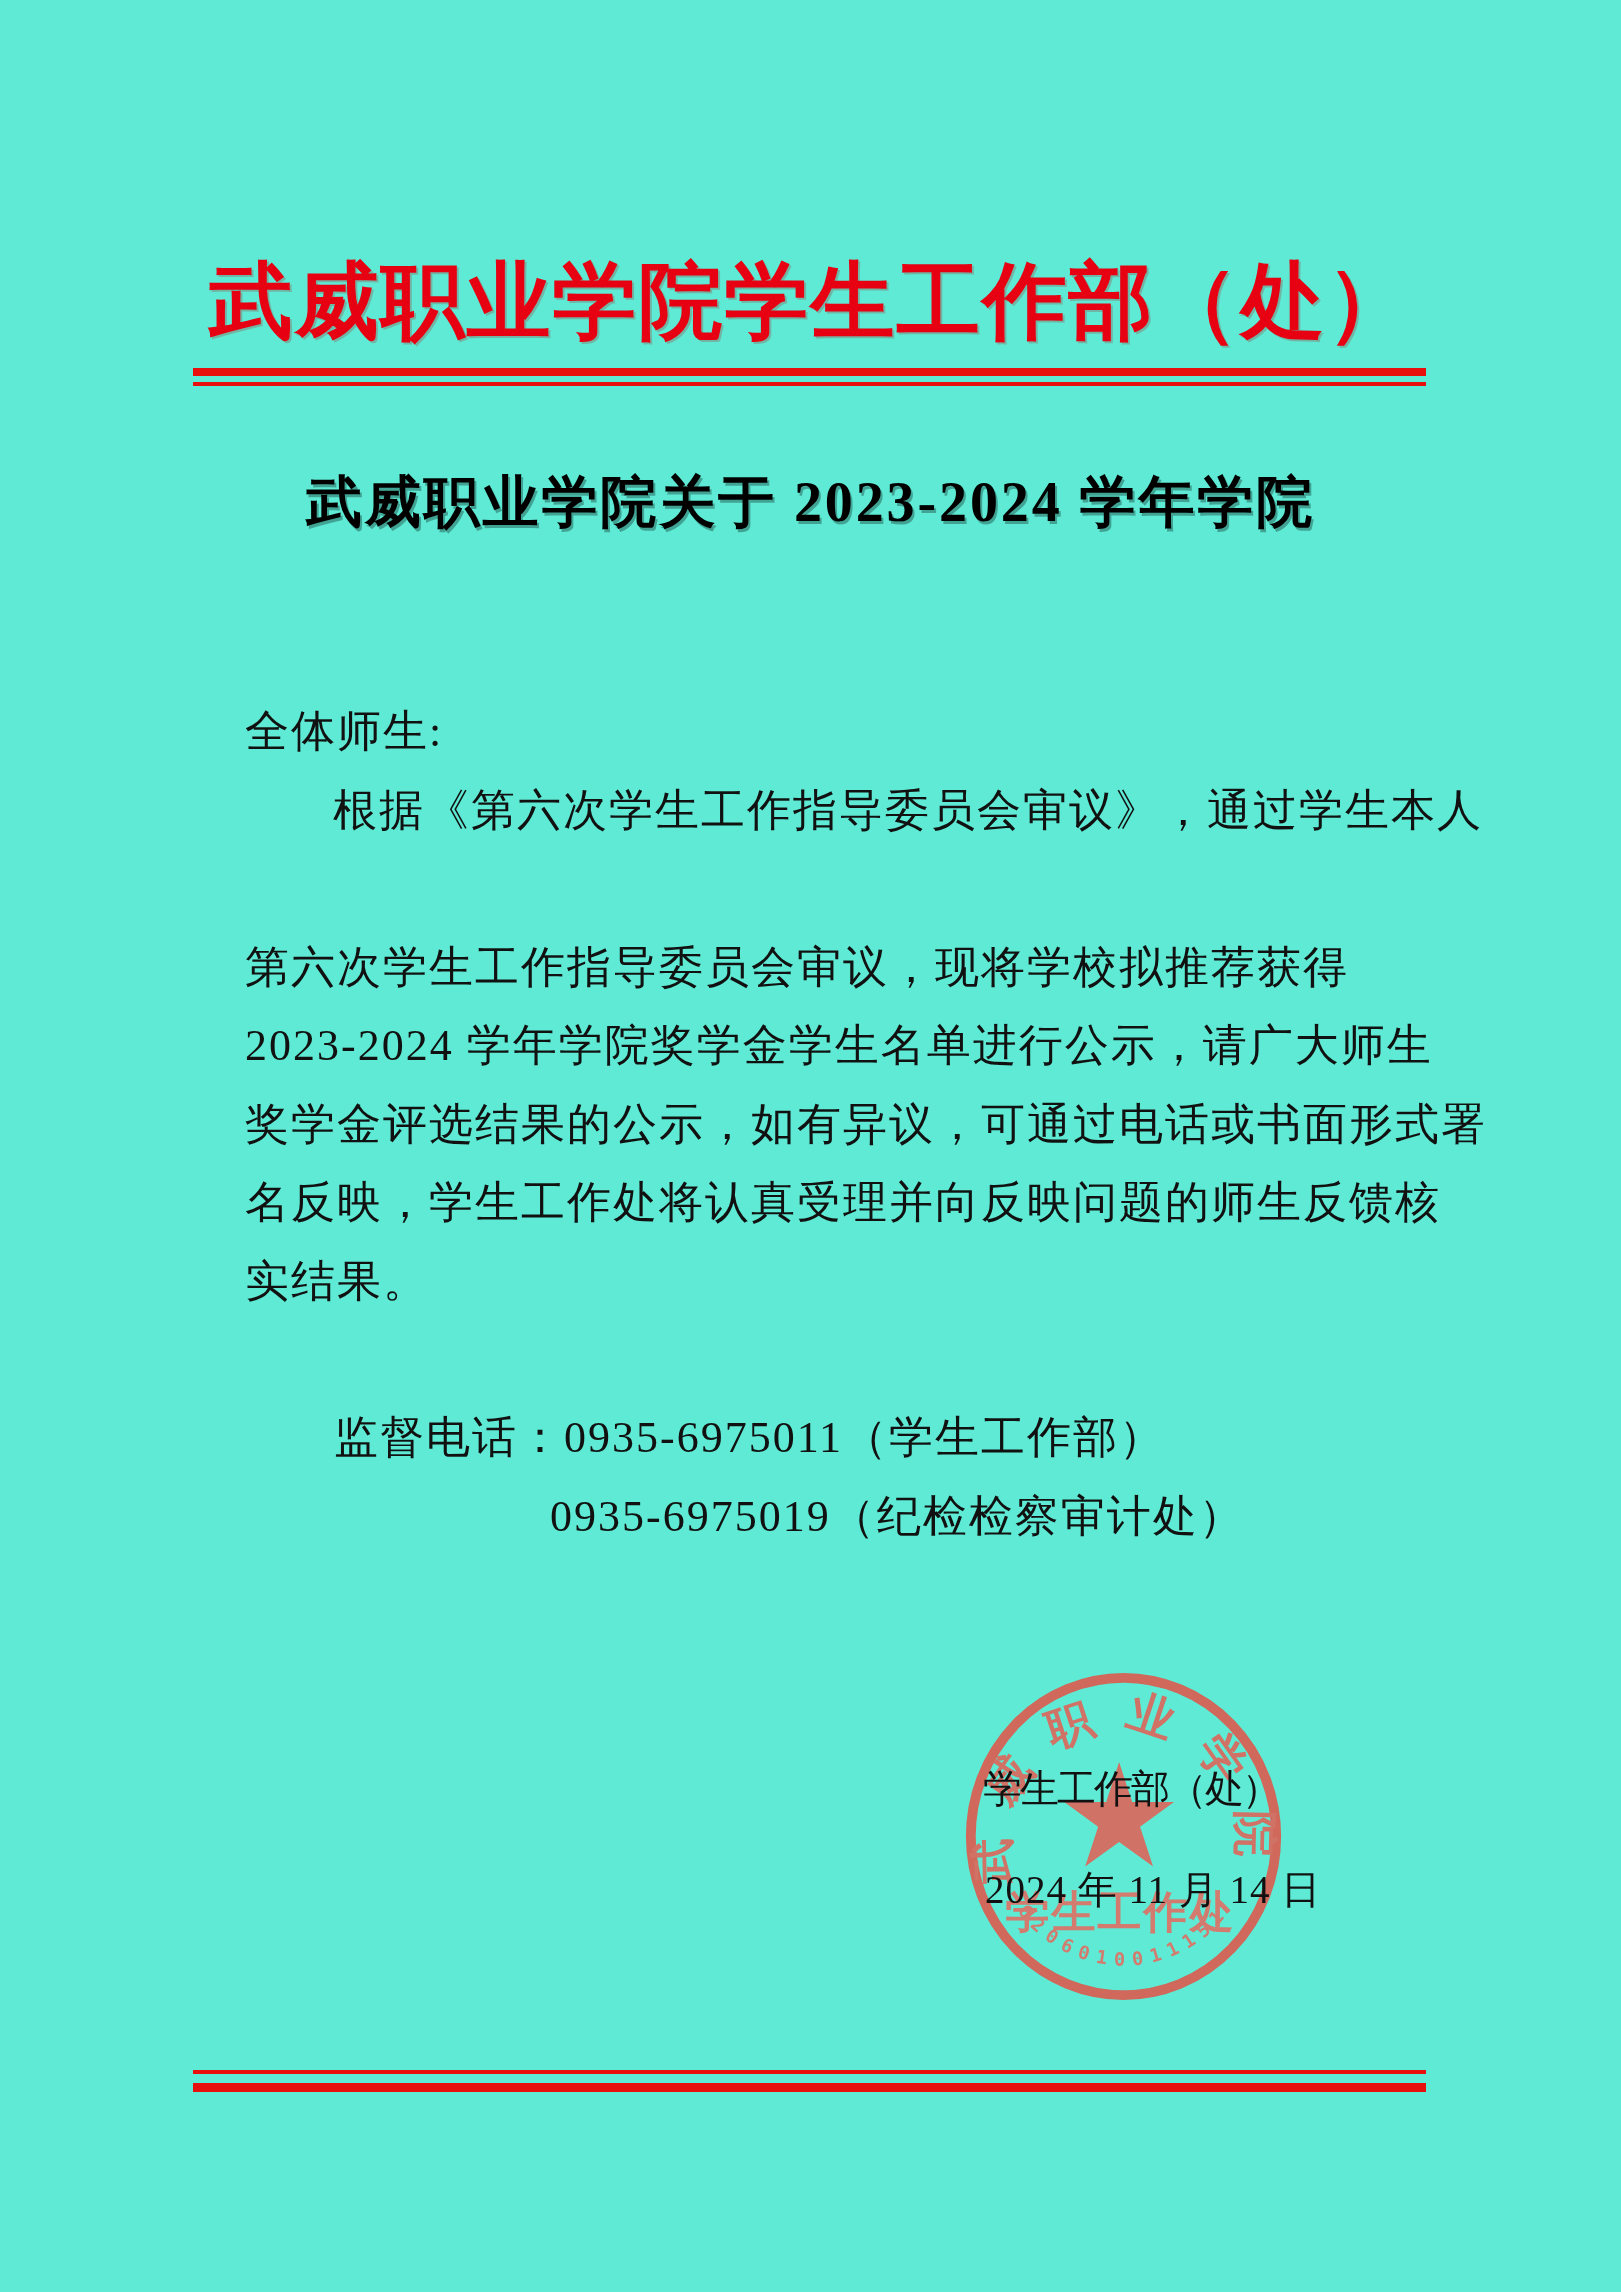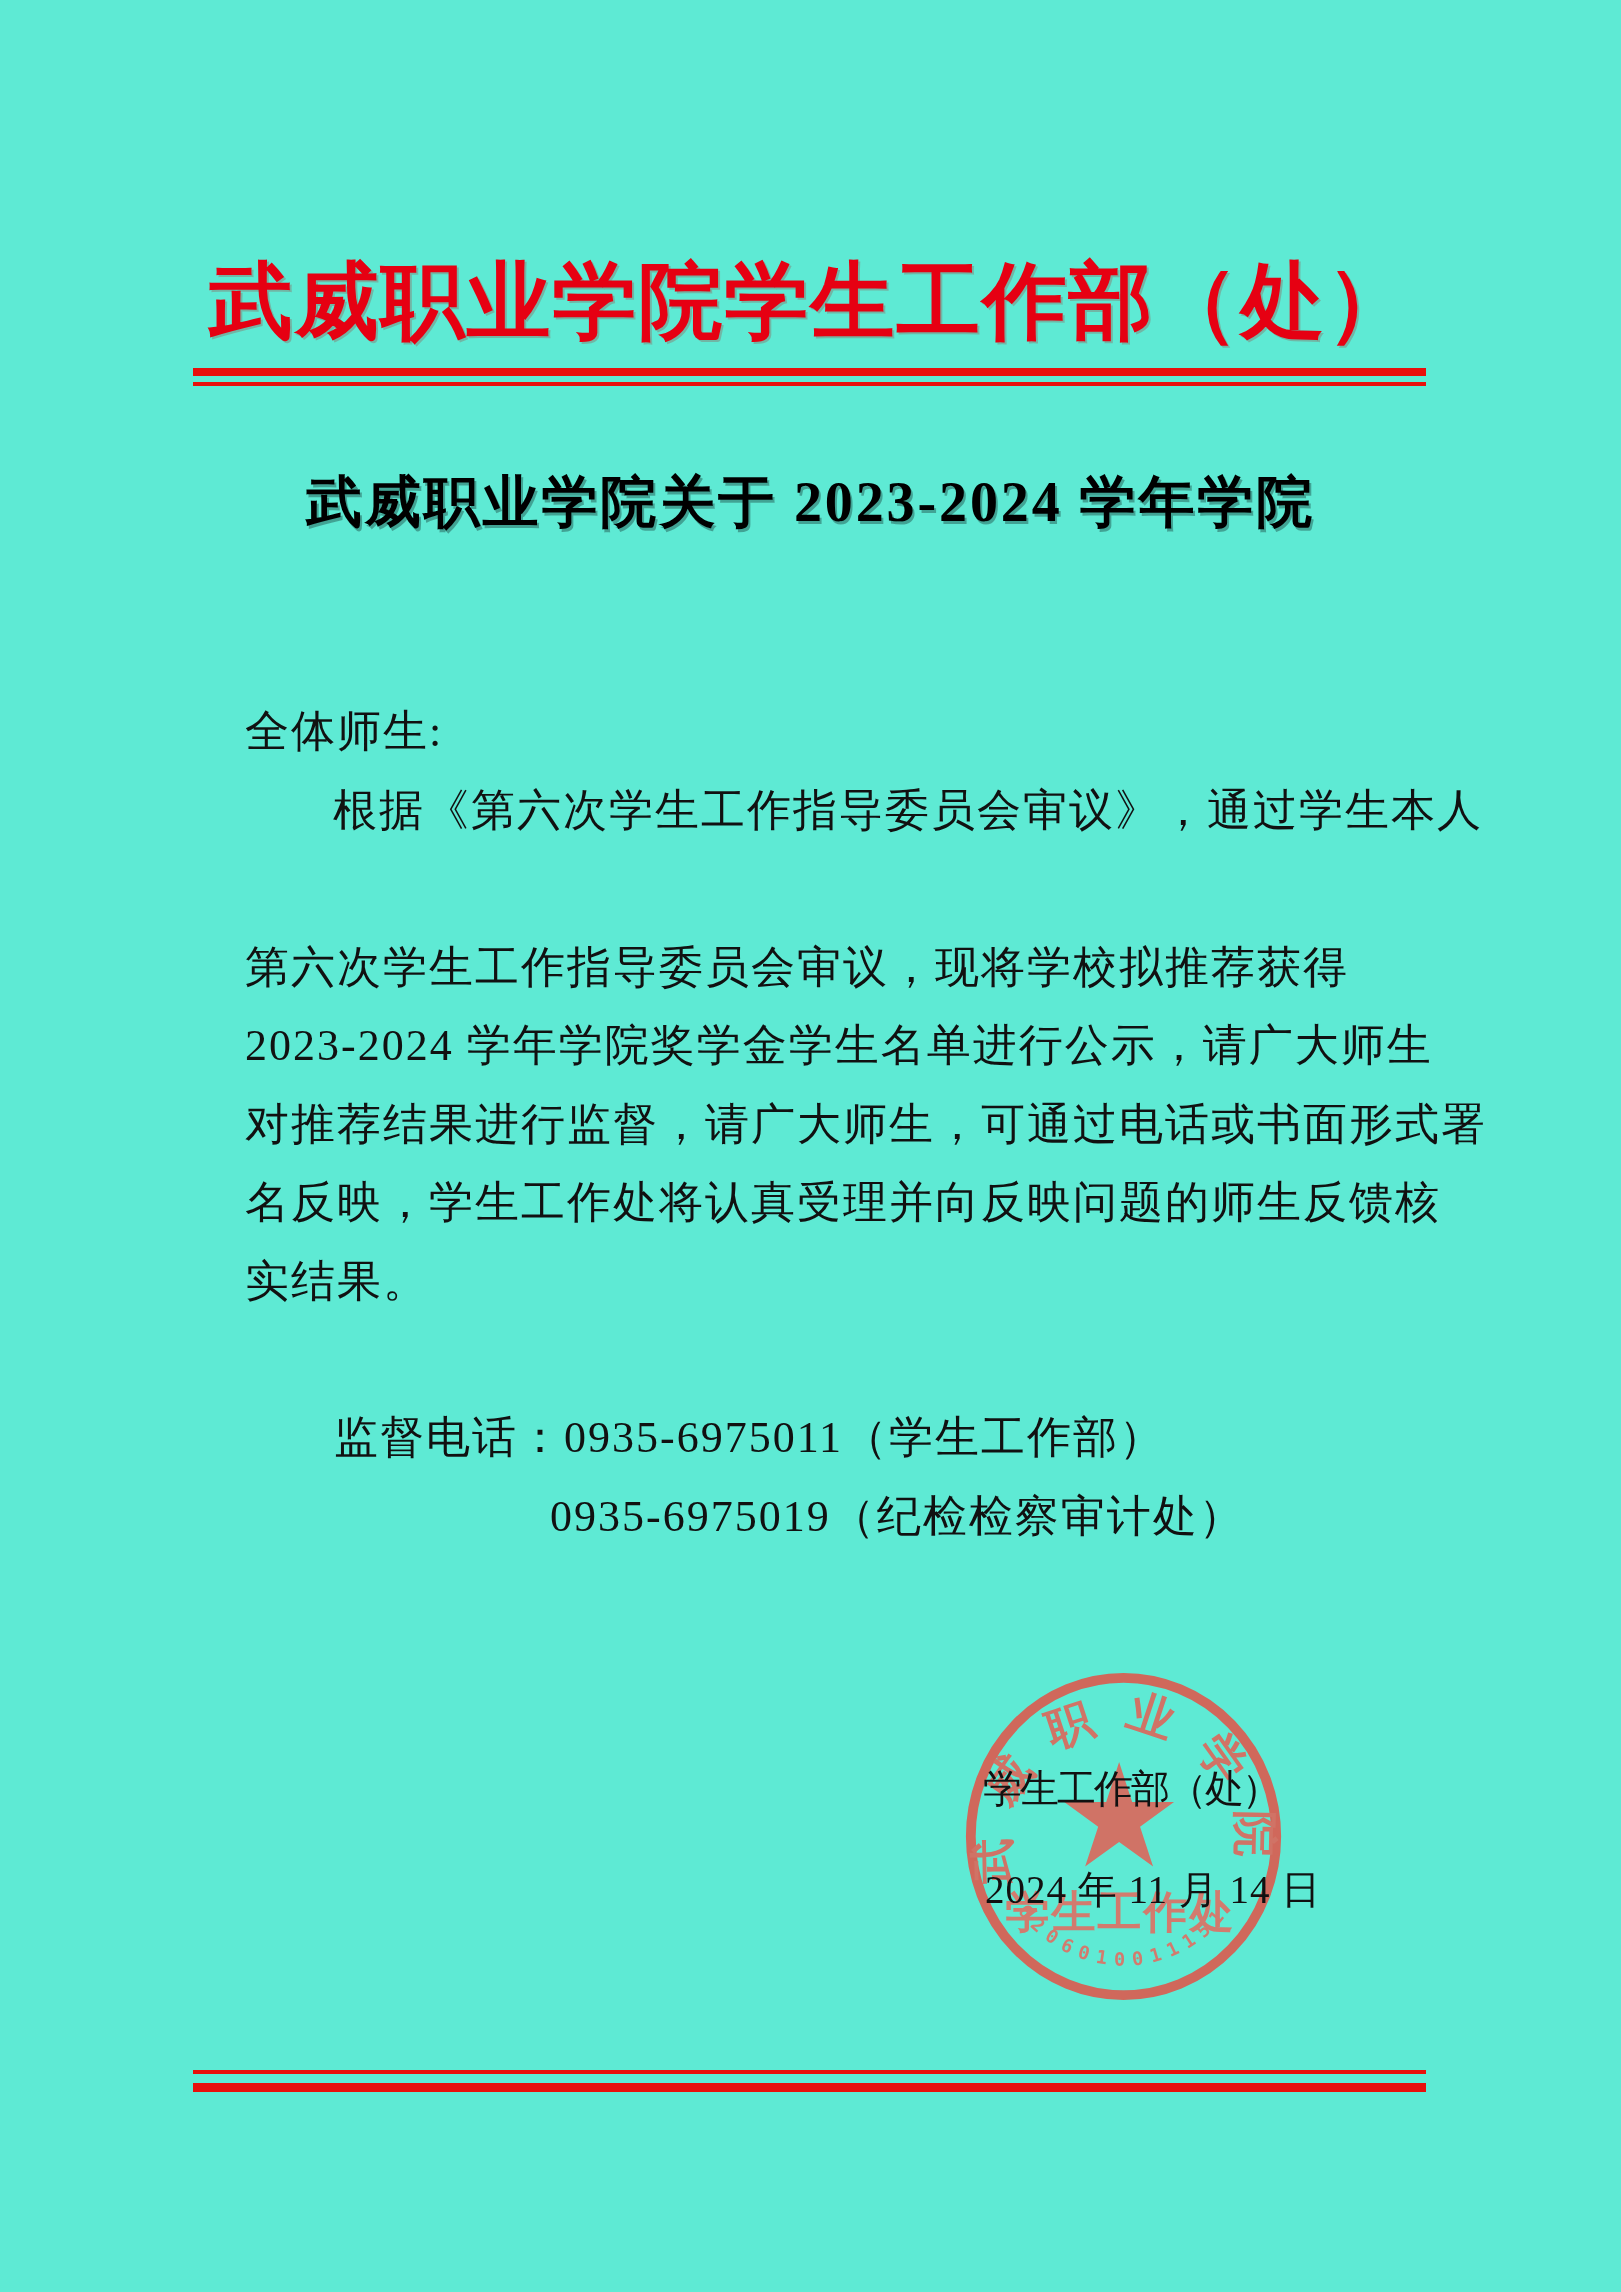--- a/index.html
+++ b/index.html
@@ -60,21 +60,21 @@
   <div class="abs org-header">武威职业学院学生工作部（处）</div>
   <div class="abs rule rule-top-thick"></div>
   <div class="abs rule rule-top-thin"></div>
 
   <div class="abs doc-title doc-title-1">武威职业学院关于 2023-2024 学年学院</div>
 
   <div class="abs body-line" style="left:245px;top:702px;">全体师生:</div>
   <div class="abs body-line" style="left:333px;top:781px;">根据《第六次学生工作指导委员会审议》，通过学生本人</div>
   <div class="abs body-line" style="left:245px;top:938px;">第六次学生工作指导委员会审议，现将学校拟推荐获得</div>
   <div class="abs body-line" style="left:245px;top:1016px;">2023-2024 学年学院奖学金学生名单进行公示，请广大师生</div>
-  <div class="abs body-line" style="left:245px;top:1095px;">对推荐结果进行监督，请广大师生，可通过电话或书面形式署</div>
+  <div class="abs body-line" style="left:245px;top:1095px;">奖学金评选结果的公示，如有异议，可通过电话或书面形式署</div>
   <div class="abs body-line" style="left:245px;top:1173px;">名反映，学生工作处将认真受理并向反映问题的师生反馈核</div>
   <div class="abs body-line" style="left:245px;top:1252px;">实结果。</div>
 
   <div class="abs body-line" style="left:334px;top:1408px;">监督电话：0935-6975011（学生工作部）</div>
   <div class="abs body-line" style="left:550px;top:1487px;">0935-6975019（纪检检察审计处）</div>
 
 
   <svg class="abs stamp" viewBox="0 0 332 344">
     <defs>
       <path id="arcTop" d="M 47.5 190.5 A 118 118 0 1 1 282.5 190.5" fill="none"></path>

